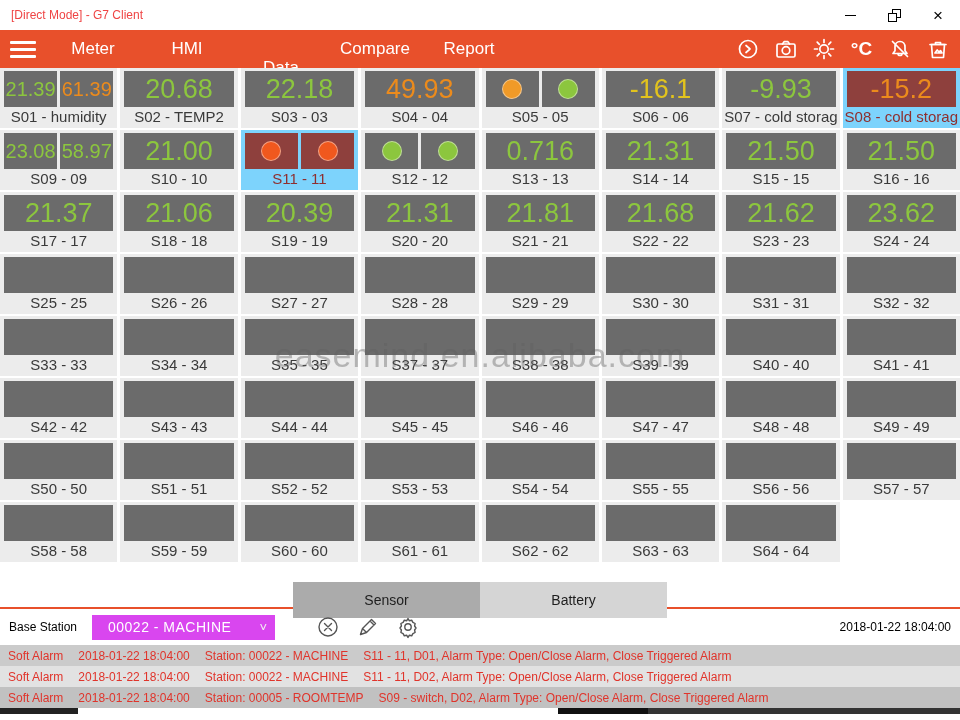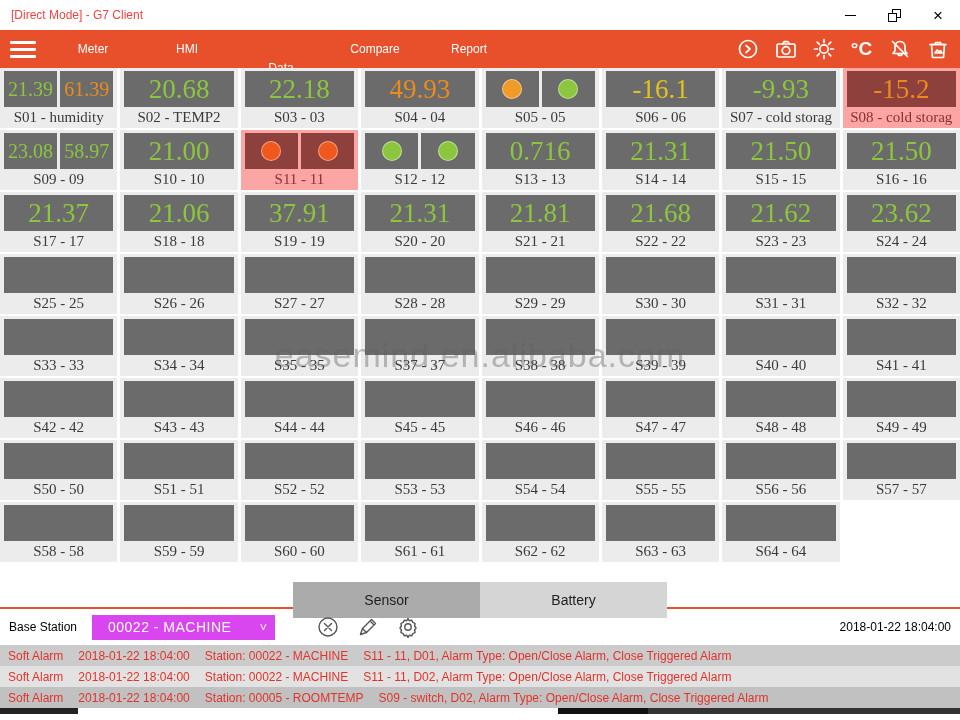--- a/index.html
+++ b/index.html
@@ -16,41 +16,41 @@
   .restore-glyph .back { position:absolute; top:0; right:0; width:9px; height:9px; border:1px solid #000; }
   .restore-glyph .front{ position:absolute; bottom:0; left:0; width:9px; height:9px; border:1px solid #000; background:#fff; }
   .close-glyph { font-size:17px; line-height:17px; color:#000; }
 
   
   .navbar { height:38px; background:#E8502B; display:flex; align-items:stretch; }
   .hamburger { width:46px; display:flex; flex-direction:column; justify-content:center; gap:4px; padding-left:10px; }
   .hamburger i { display:block; width:26px; height:3px; background:#fff; border-radius:1px; }
   .nav-tabs { display:flex; }
   .nav-tab { width:94px; display:flex; align-items:center; justify-content:center;
-    color:#fff; font-size:12px; cursor:pointer; }
+    color:#fff; font-size:17px; cursor:pointer; }
   .nav-tab.active { background:#1d4ed8;margin-top:38px; }
   .nav-icons { margin-left:auto; display:flex; align-items:center; gap:13px; padding-right:10px; }
   .nav-ic { width:25px; height:25px; display:flex; align-items:center; justify-content:center; }
   .nav-ic svg { stroke:#fff; fill:none; stroke-width:1.7; stroke-linecap:round; stroke-linejoin:round; }
   .temp-unit { color:#fff; font-size:19px; font-weight:bold; }
 
   
   .grid { display:grid; grid-template-columns:repeat(8,1fr); grid-auto-rows:60px;
-    gap:2px 3px; background:#fff; height:496px;font-family:Liberation Serif, serif; }
+    gap:2px 3px; background:#fff; height:496px; }
   .tile { background:#ECECEC; display:flex; flex-direction:column; overflow:hidden; }
   .boxes { display:flex; gap:3px; padding:3px 4px 0 4px; height:39px; }
   .vbox { flex:1; background:#6B6B6B; display:flex; align-items:center; justify-content:center; }
   .val { font-size:27px; line-height:34px; white-space:nowrap; }
   .val.small { font-size:20px; }
   .c-green { color:#8CC63E; } .c-orange { color:#EC8B1C; } .c-yellow { color:#E2C31D; }
   .dot { width:20px; height:20px; border-radius:50%; border:1px solid rgba(255,255,255,.45); }
   .dot-green { background:#8CC63E; } .dot-orange { background:#F09A28; } .dot-red { background:#F0581E; }
   .tlabel { text-align:center; font-size:15px; color:#3A3A3A; line-height:20px;
     white-space:nowrap; overflow:hidden; }
-  .tile.alarm { background:#fca5a5; }
+  .tile.alarm { background:#7dd3fc; }
   .tile.alarm .vbox { background:#8E403D; }
   .tile.alarm .tlabel { color:#8E2F2F; }
 
   
   .watermark { position:absolute; left:0; top:336px; width:960px; text-align:center;
     font-size:34px; color:rgba(95,95,95,0.40); pointer-events:none; letter-spacing:1px; }
 
   
   .footer-tabs { height:43px; background:#fff; display:flex; align-items:center; justify-content:center; }
   .ftab { width:187px; height:36px; display:flex; align-items:center; justify-content:center;
@@ -315,21 +315,21 @@
       <div class="boxes">
         <div class="vbox">
           <span class="val c-green">21.06</span>
         </div>
       </div>
       <div class="tlabel">S18 - 18</div>
     </div>
     <div class="tile">
       <div class="boxes">
         <div class="vbox">
-          <span class="val c-green">37.91</span>
+          <span class="val c-green">20.39</span>
         </div>
       </div>
       <div class="tlabel">S19 - 19</div>
     </div>
     <div class="tile">
       <div class="boxes">
         <div class="vbox">
           <span class="val c-green">21.31</span>
         </div>
       </div>

